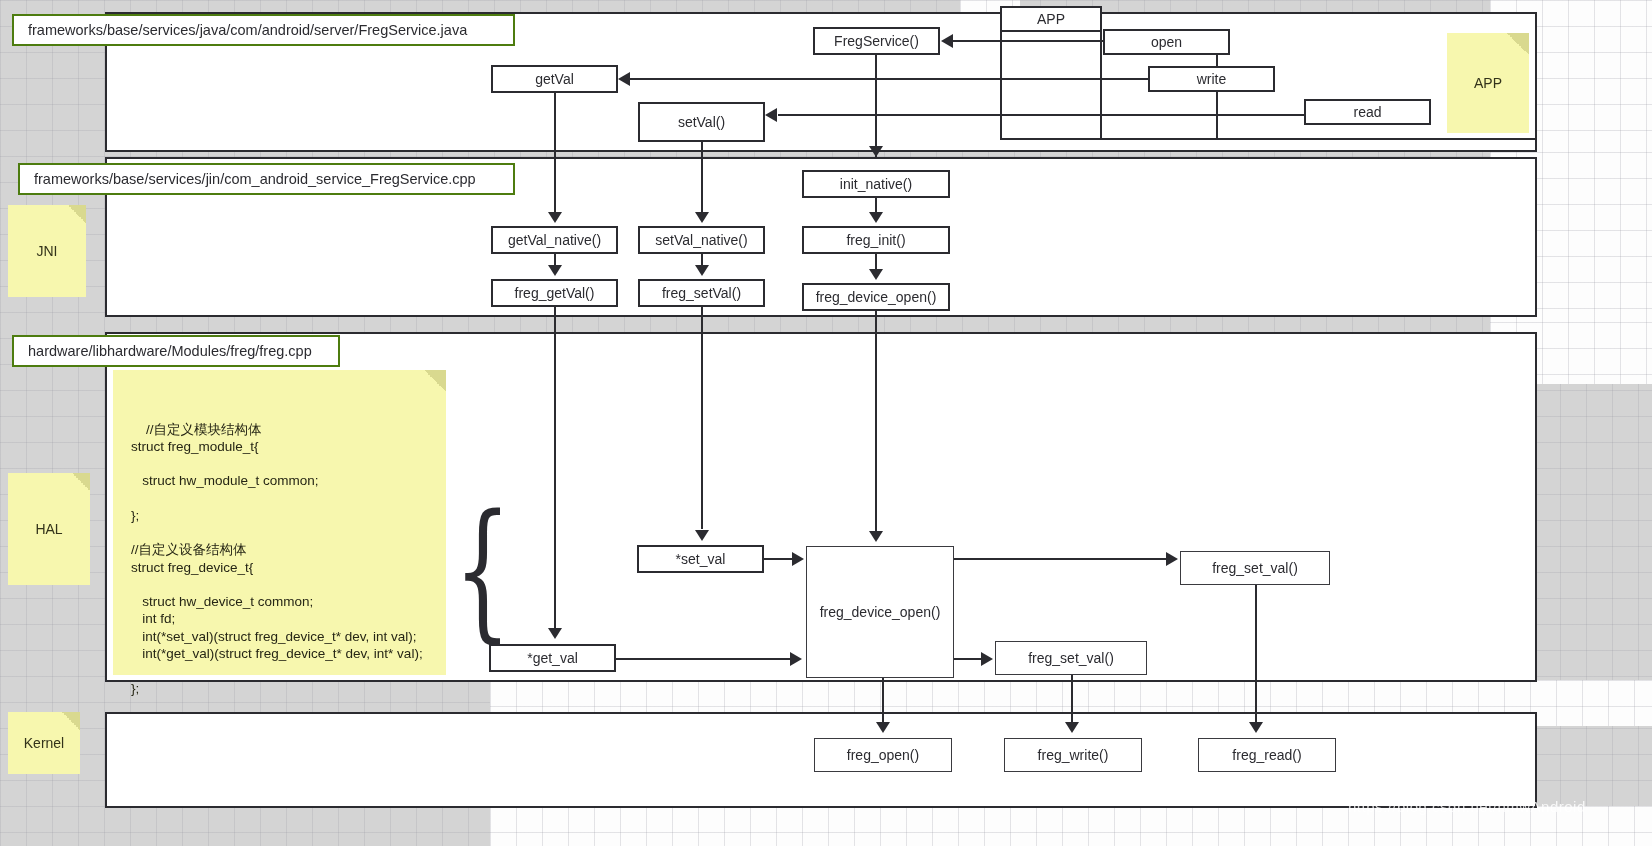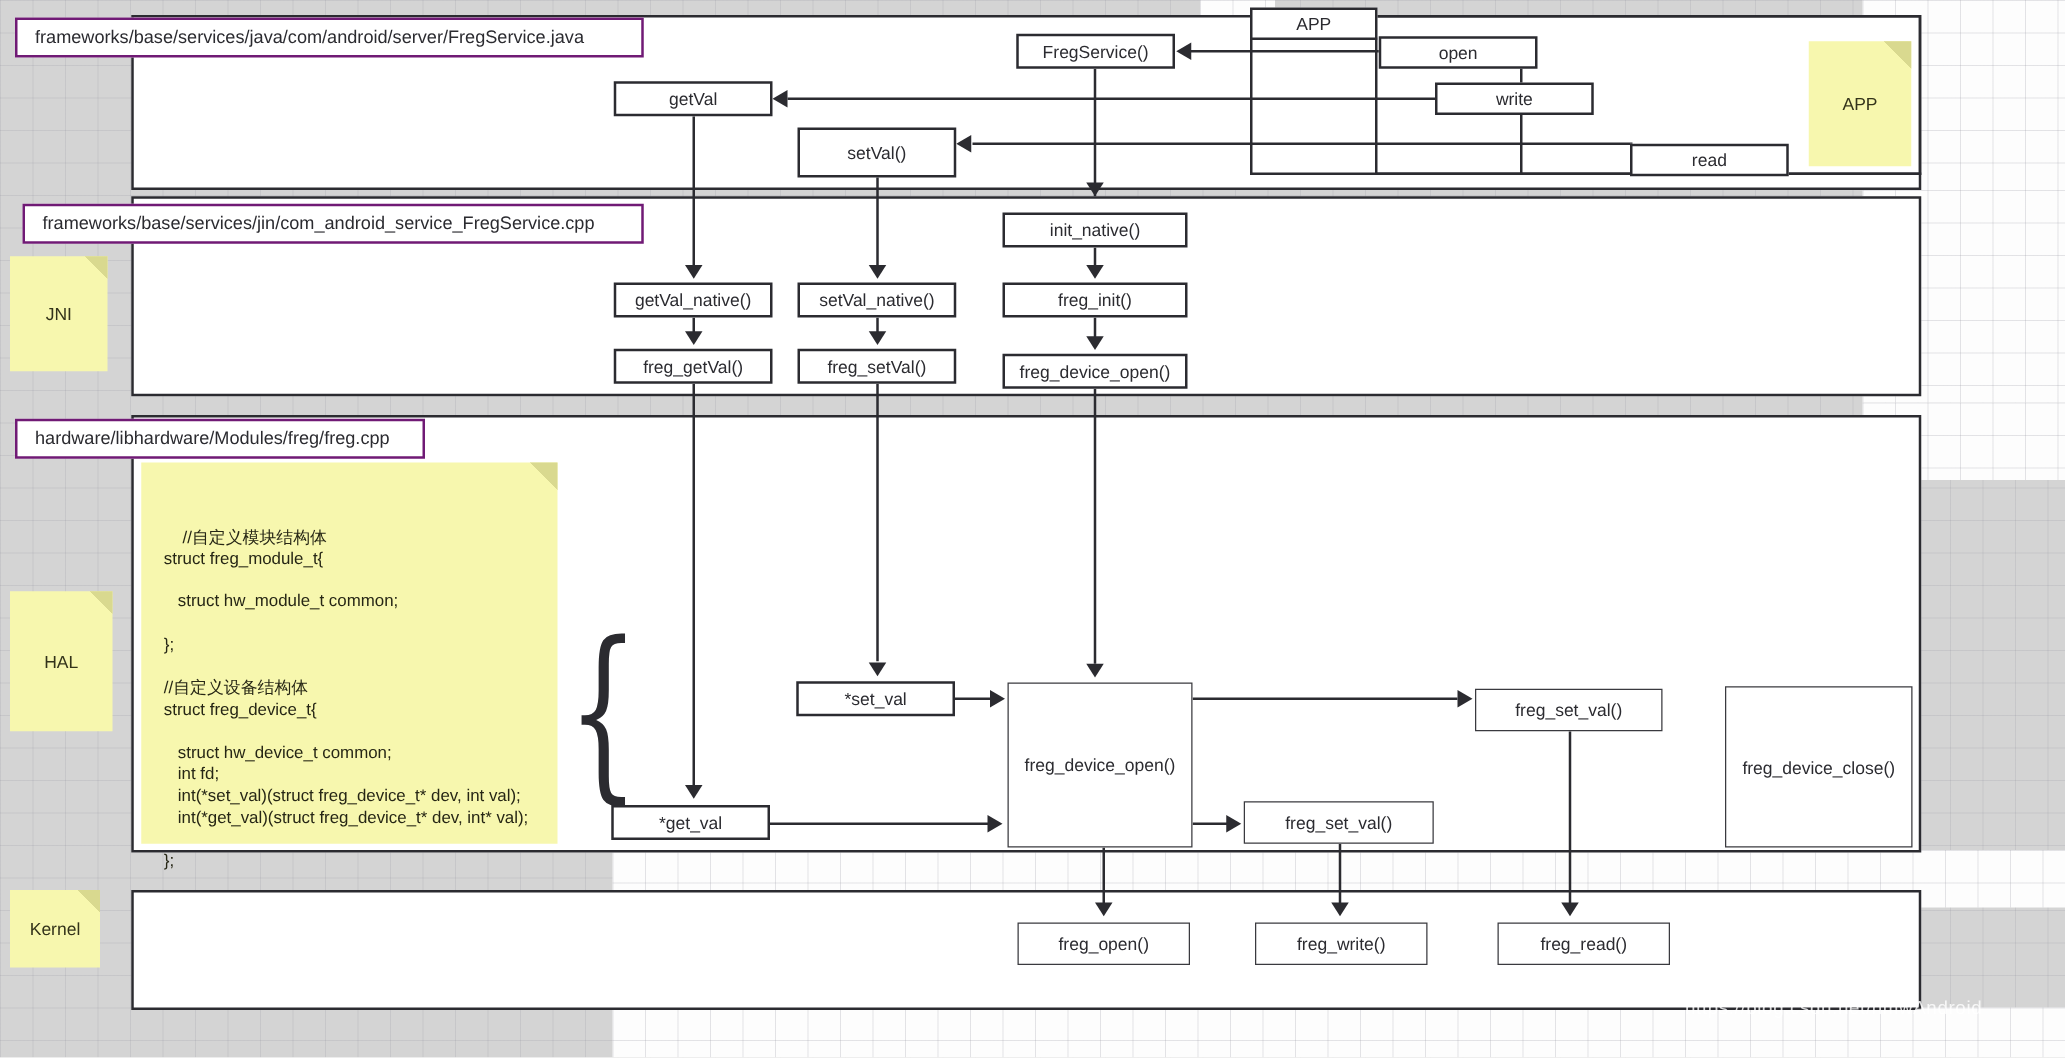--- a/index.html
+++ b/index.html
@@ -34,21 +34,21 @@
   
   .layer {
     position: absolute;
     background: #ffffff;
     border: 2px solid #2b2b30;
   }
   
   .pathbox {
     position: absolute;
     background: #ffffff;
-    border: 2px solid #701a75;
+    border: 2px solid #4d7c0f;
     display: flex; align-items: center;
     padding: 0 14px;
     font-size: 14.5px;
     color: #2b2b30;
     white-space: nowrap;
     z-index: 6;
   }
   
   .note {
     position: absolute;
@@ -179,21 +179,21 @@
    int(*get_val)(struct freg_device_t* dev, int* val);
 
 };</span>
   </div>
 
   <div class="box box-open" style="left:1000px; top:12px; width:537px; height:128px; border-width:2px;"></div>
   <div class="box" style="left:1000px; top:6px; width:102px; height:26px;">APP</div>
 
   <div class="box" style="left:1103px; top:29px; width:127px; height:26px;">open</div>
   <div class="box" style="left:1148px; top:66px; width:127px; height:26px;">write</div>
-  <div class="box" style="left:1304px; top:99px; width:127px; height:26px;margin-top:16px;">read</div>
+  <div class="box" style="left:1304px; top:99px; width:127px; height:26px;">read</div>
 
   <div class="box" style="left:813px; top:27px; width:127px; height:28px;">FregService()</div>
   <div class="box" style="left:491px; top:65px; width:127px; height:28px;">getVal</div>
   <div class="box" style="left:638px; top:102px; width:127px; height:40px;">setVal()</div>
 
   <div class="ln lnh" style="left:952px; top:40px; width:152px;"></div>
   <div class="arr arr-l" style="left:941px; top:34px;"></div>
 
   <div class="ln lnh" style="left:630px; top:78px; width:520px;"></div>
   <div class="arr arr-l" style="left:618px; top:72px;"></div>
@@ -230,21 +230,20 @@
   <div class="ln lnv" style="left:701px; top:254px; height:14px;"></div>
   <div class="arr arr-d" style="left:695px; top:265px;"></div>
   <div class="ln lnv" style="left:875px; top:254px; height:18px;"></div>
   <div class="arr arr-d" style="left:869px; top:269px;"></div>
 
   <div class="box" style="left:637px; top:545px; width:127px; height:28px;">*set_val</div>
   <div class="box" style="left:489px; top:644px; width:127px; height:28px;">*get_val</div>
   <div class="box box-thin" style="left:806px; top:546px; width:148px; height:132px;">freg_device_open()</div>
   <div class="box box-thin" style="left:1180px; top:551px; width:150px; height:34px;">freg_set_val()</div>
   <div class="box box-thin" style="left:995px; top:641px; width:152px; height:34px;">freg_set_val()</div>
-  <div class="box box-thin" style="left:1380px; top:549px; width:150px; height:129px;">freg_device_close()</div>
 
   <div class="brace" style="left:435px; top:516px;">{</div>
 
   <div class="ln lnv" style="left:701px; top:307px; height:222px;"></div>
   <div class="arr arr-d" style="left:695px; top:530px;"></div>
 
   <div class="ln lnv" style="left:554px; top:307px; height:322px;"></div>
   <div class="arr arr-d" style="left:548px; top:628px;"></div>
 
   <div class="ln lnv" style="left:875px; top:311px; height:220px;"></div>

